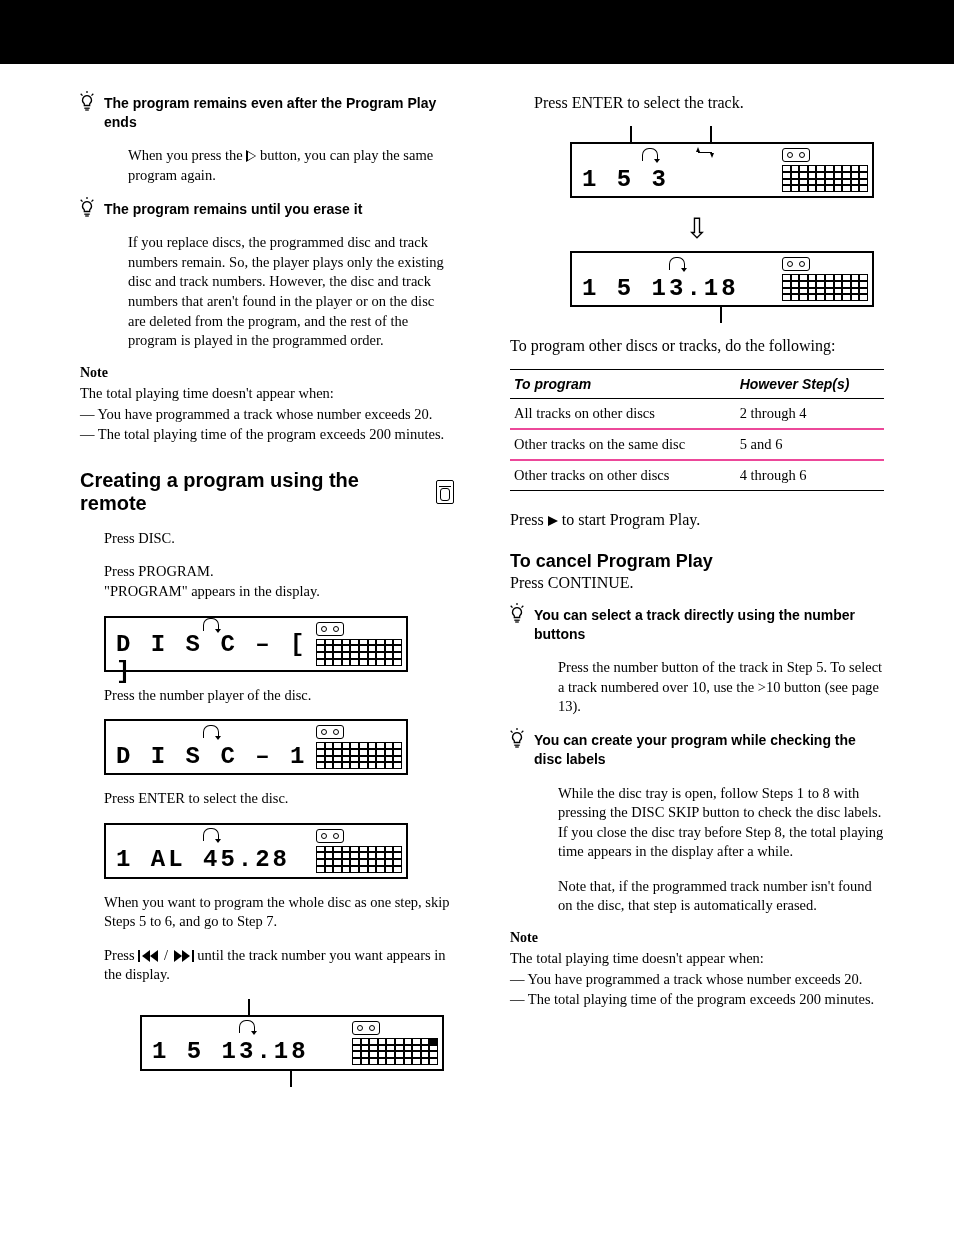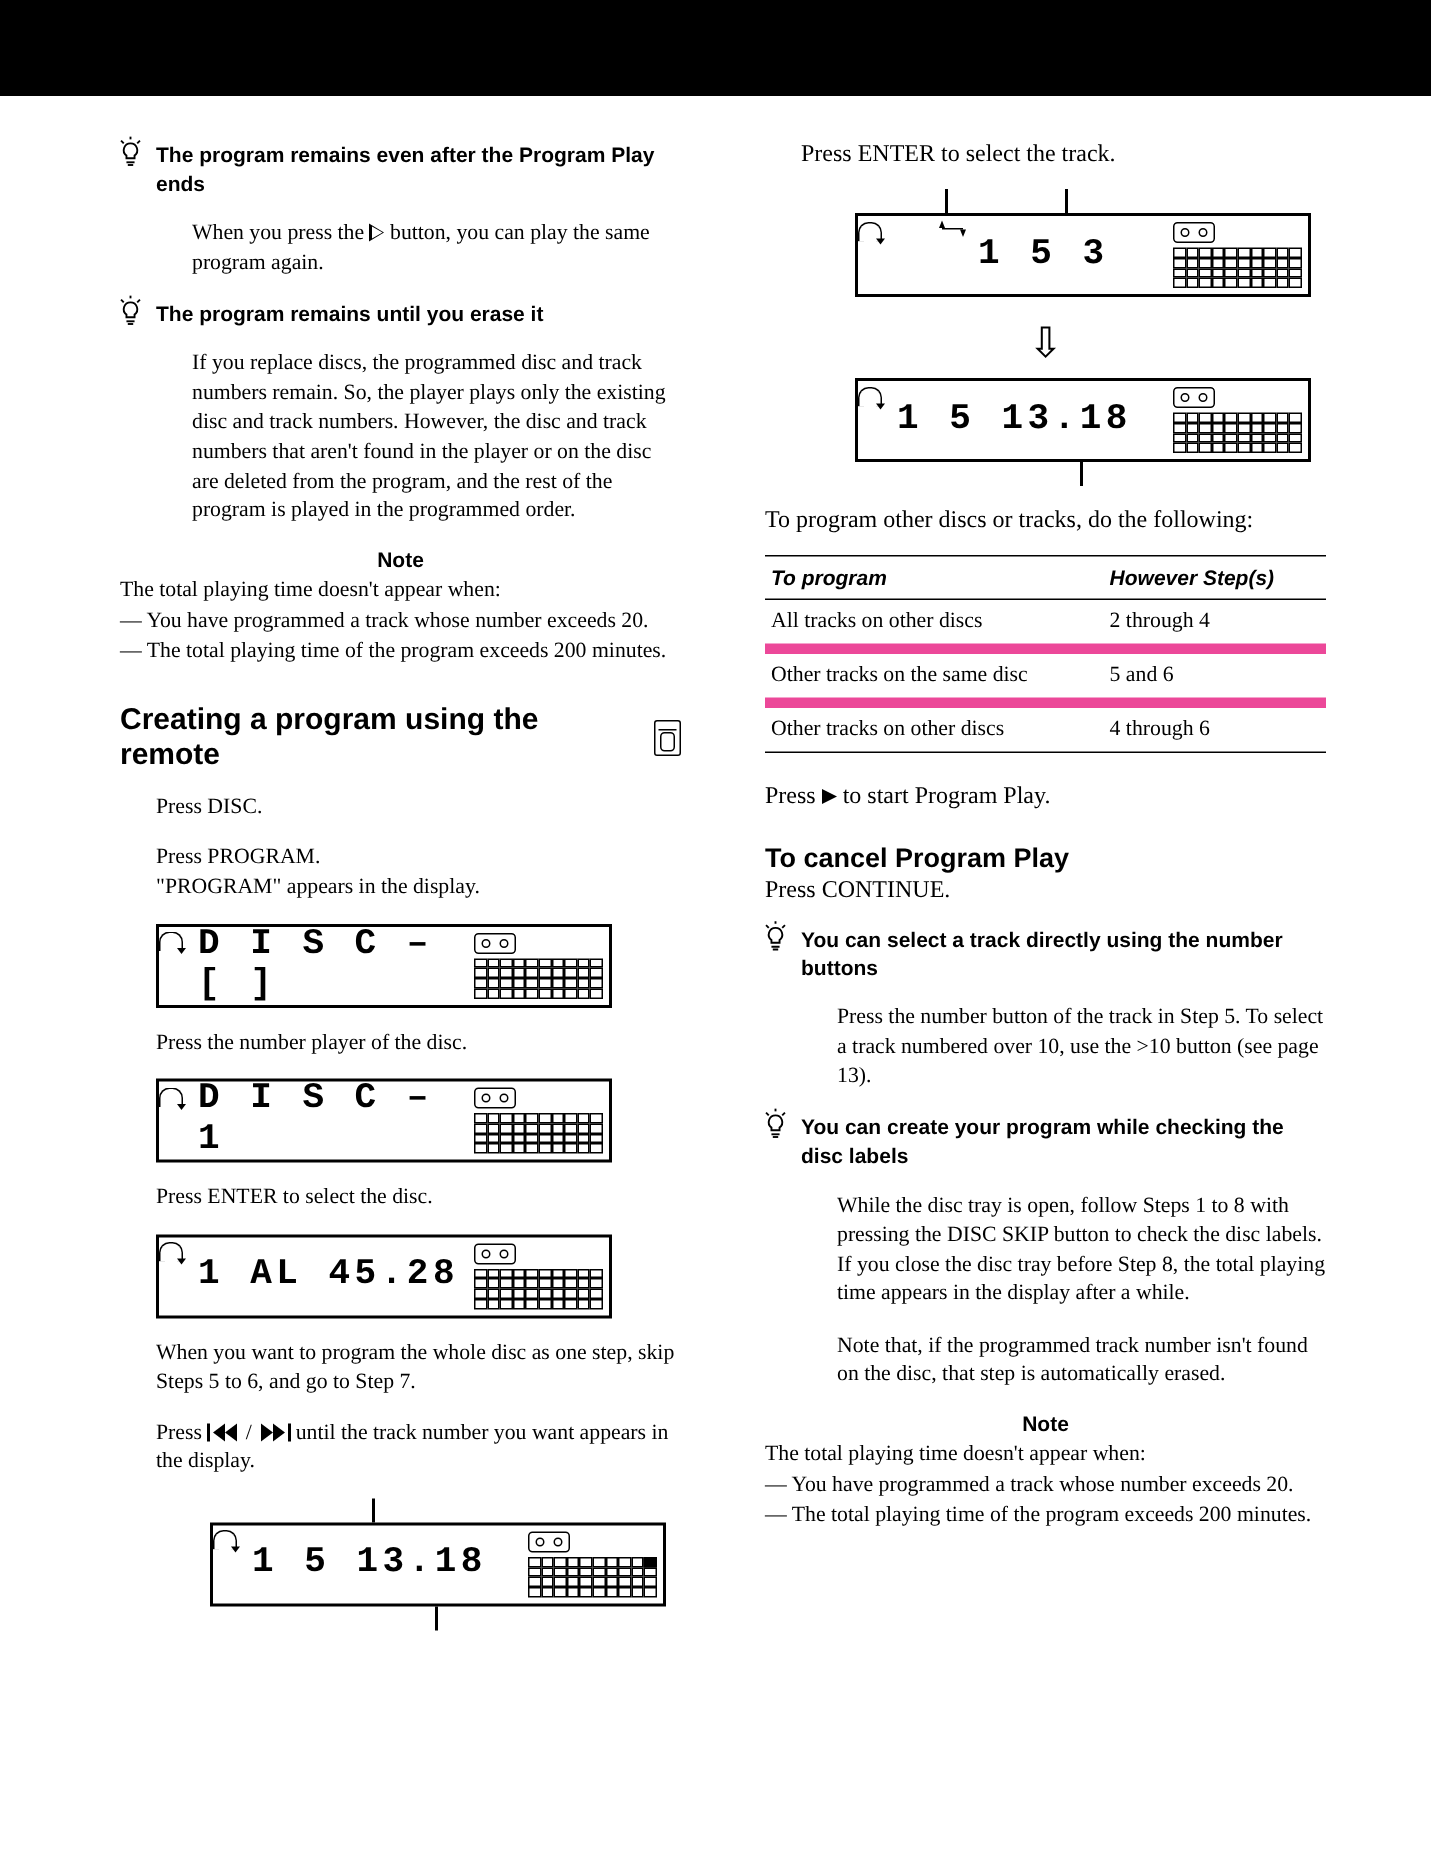--- a/index.html
+++ b/index.html
@@ -51,25 +51,24 @@
     margin: 0 0 2px 0;
   }
   .tip-body, .body {
     font-size: 14.5px;
     line-height: 1.35;
     margin-left: 24px;
   }
   .body { margin: 0 0 14px 24px; }
   .solo-body { margin: 0 0 14px 0; }
   .note-head {
-    font-family: Liberation Sans, sans-serif;
+    font-family: Liberation Serif, serif;
     font-weight: bold;
     font-size: 14px;
     margin: 14px 0 2px 0;
-    text-align: center;
   }
   .note-body {
     font-size: 14.5px;
     line-height: 1.42;
     margin: 0;
   }
 
   .h2 {
     font-family: Arial, Helvetica, sans-serif;
     font-weight: bold;
@@ -168,21 +167,21 @@
     border: 2px solid #000;
     height: 52px;
     width: 300px;
     display: flex;
     align-items: stretch;
     position: relative;
   }
   .lcd .main {
     flex: 1;
     display: flex;
-    flex-direction: row;
+    flex-direction: column;
   }
   .lcd .toprow {
     height: 20px;
     display:flex; align-items:center; justify-content:center;
     gap: 40px;
     font-size: 11px;
   }
   .repeat-sym {
     width: 14px; height: 12px; border: 1.4px solid #000; border-bottom: none;
     border-radius: 7px 7px 0 0;
@@ -251,21 +250,21 @@
     font-family: Arial, Helvetica, sans-serif;
     font-size: 14px;
     text-align: left;
     padding: 6px 4px;
     border-top: 1.5px solid #000;
     border-bottom: 1px solid #000;
     font-style: italic;
   }
   table.prog td {
     padding: 6px 4px;
-    border-bottom: 7px solid #ec4899;
+    border-bottom: 2px solid #ec4899;
   }
   table.prog tr:last-child td { border-bottom: 1.5px solid #000; }
 
   .subhead {
     font-family: Arial, Helvetica, sans-serif;
     font-weight: bold;
     font-size: 18px;
     margin: 22px 0 2px 0;
   }
 </style>

